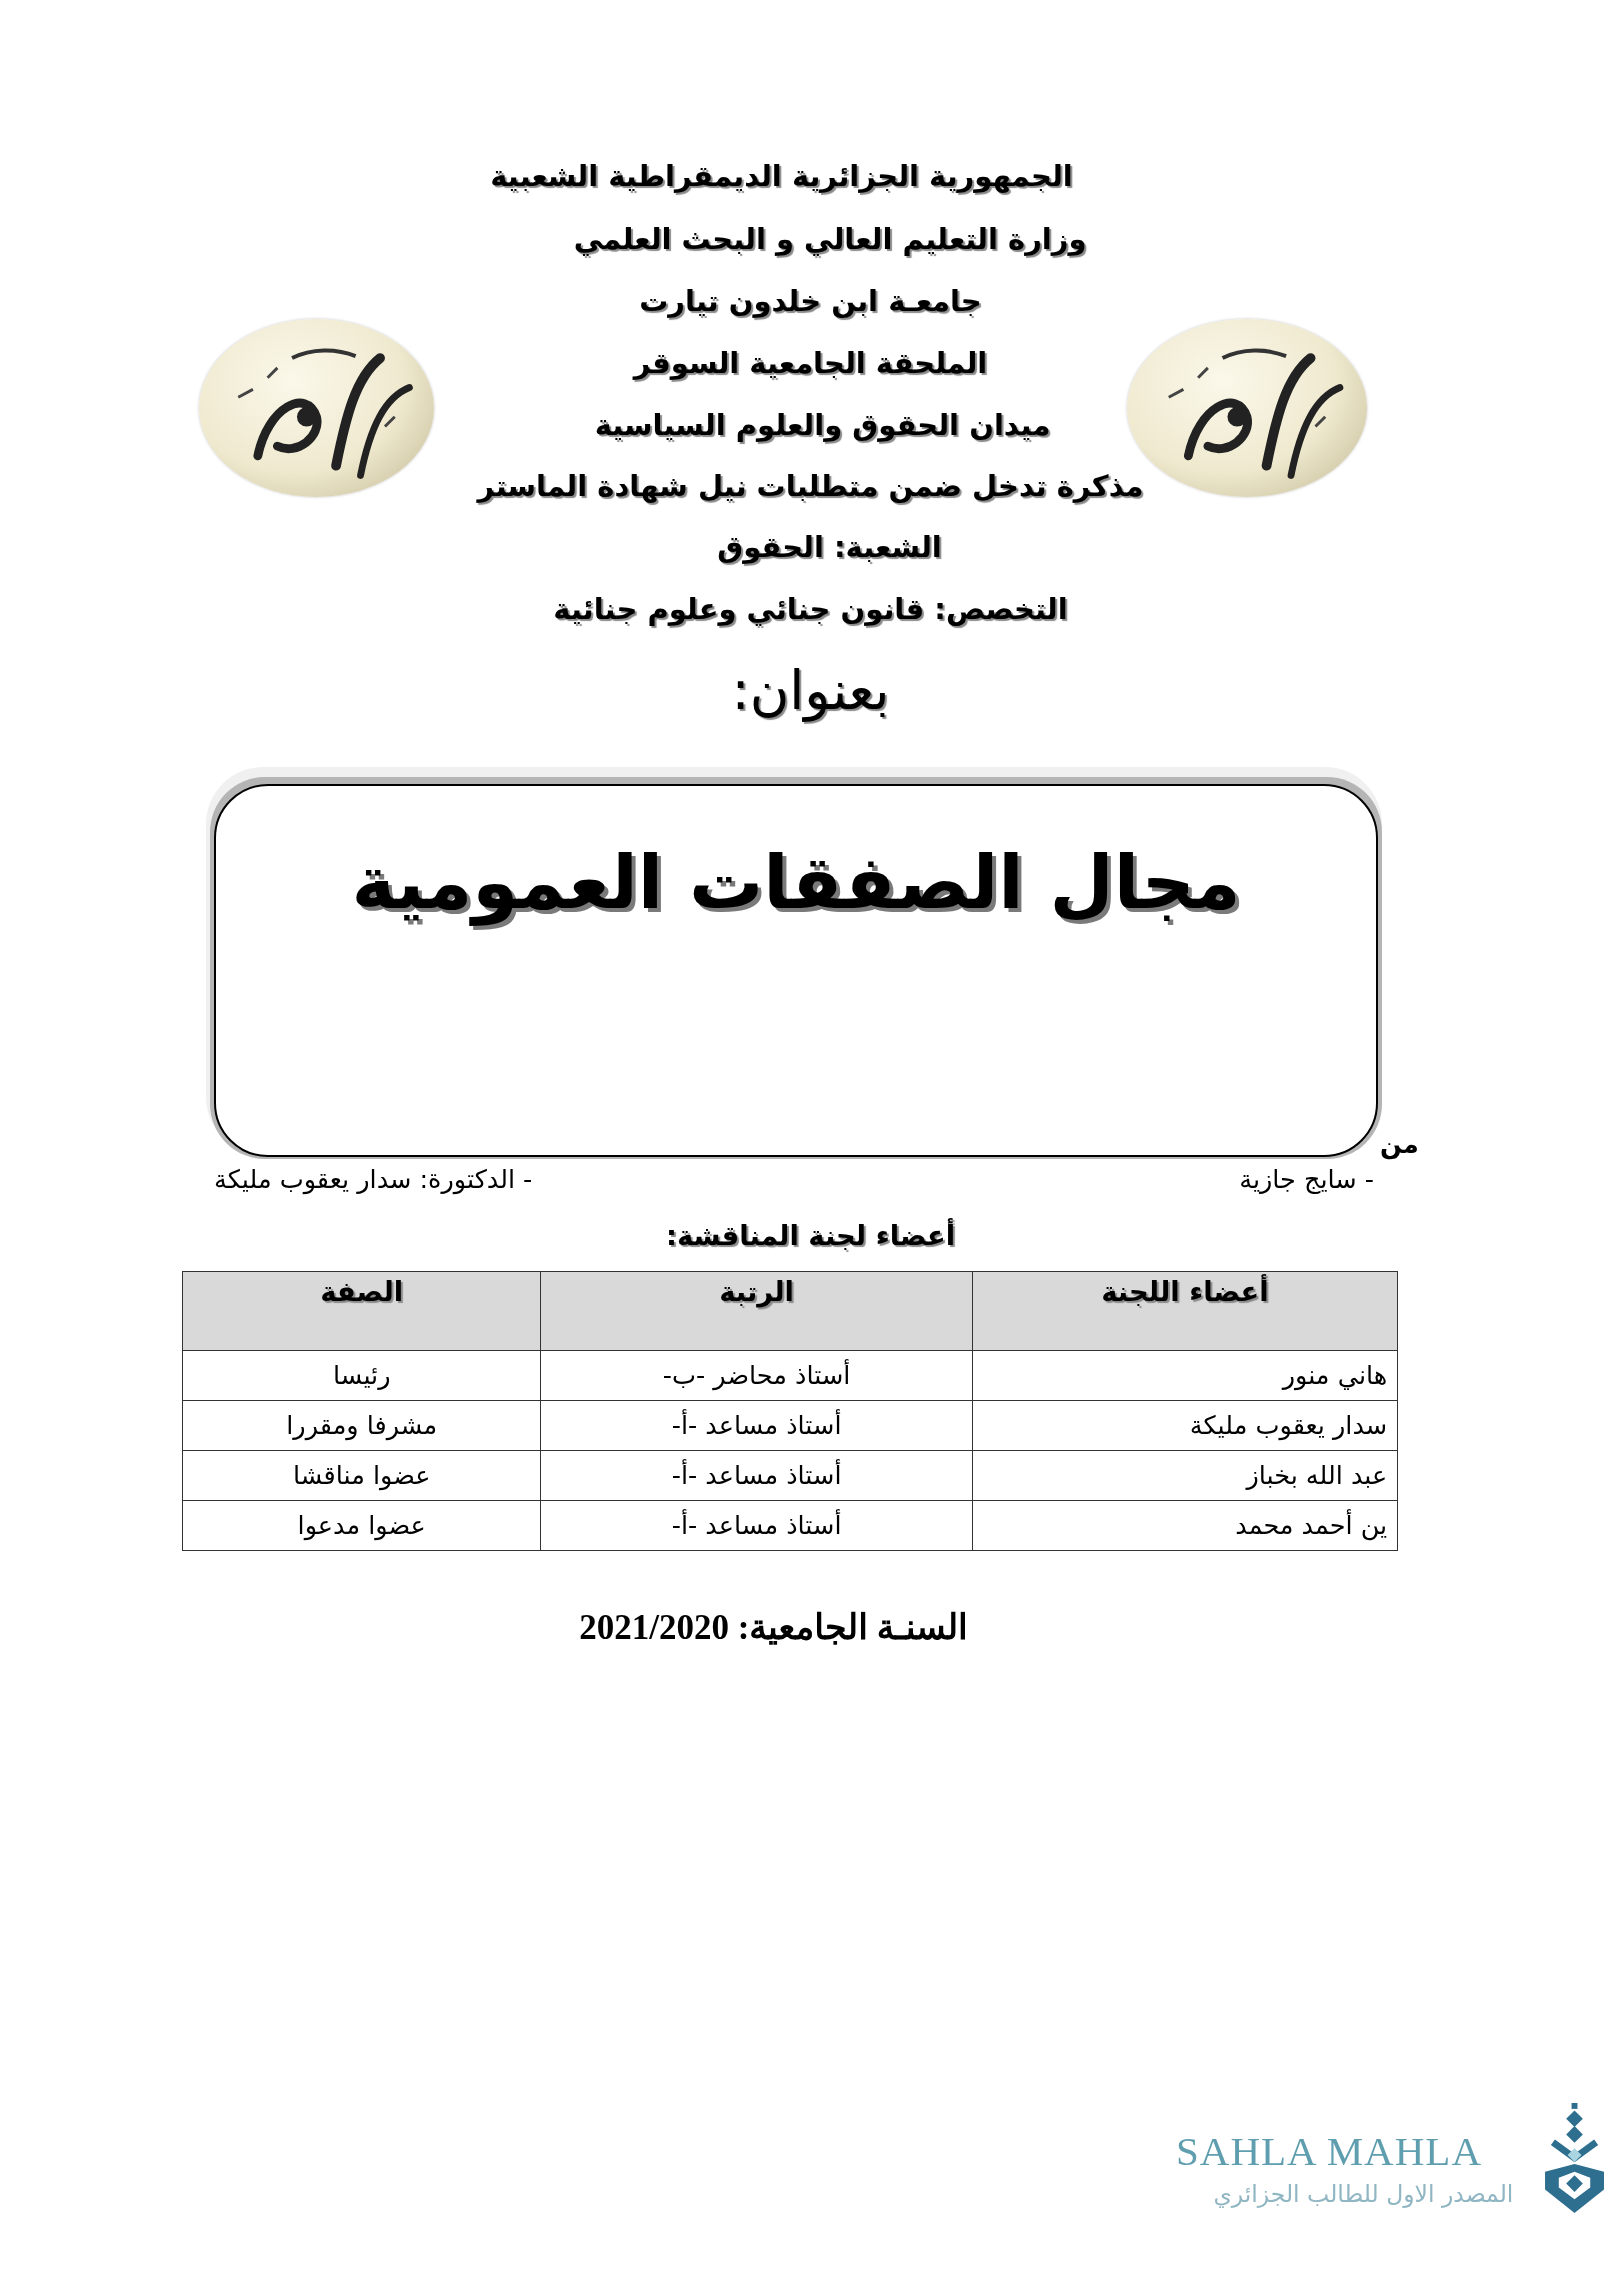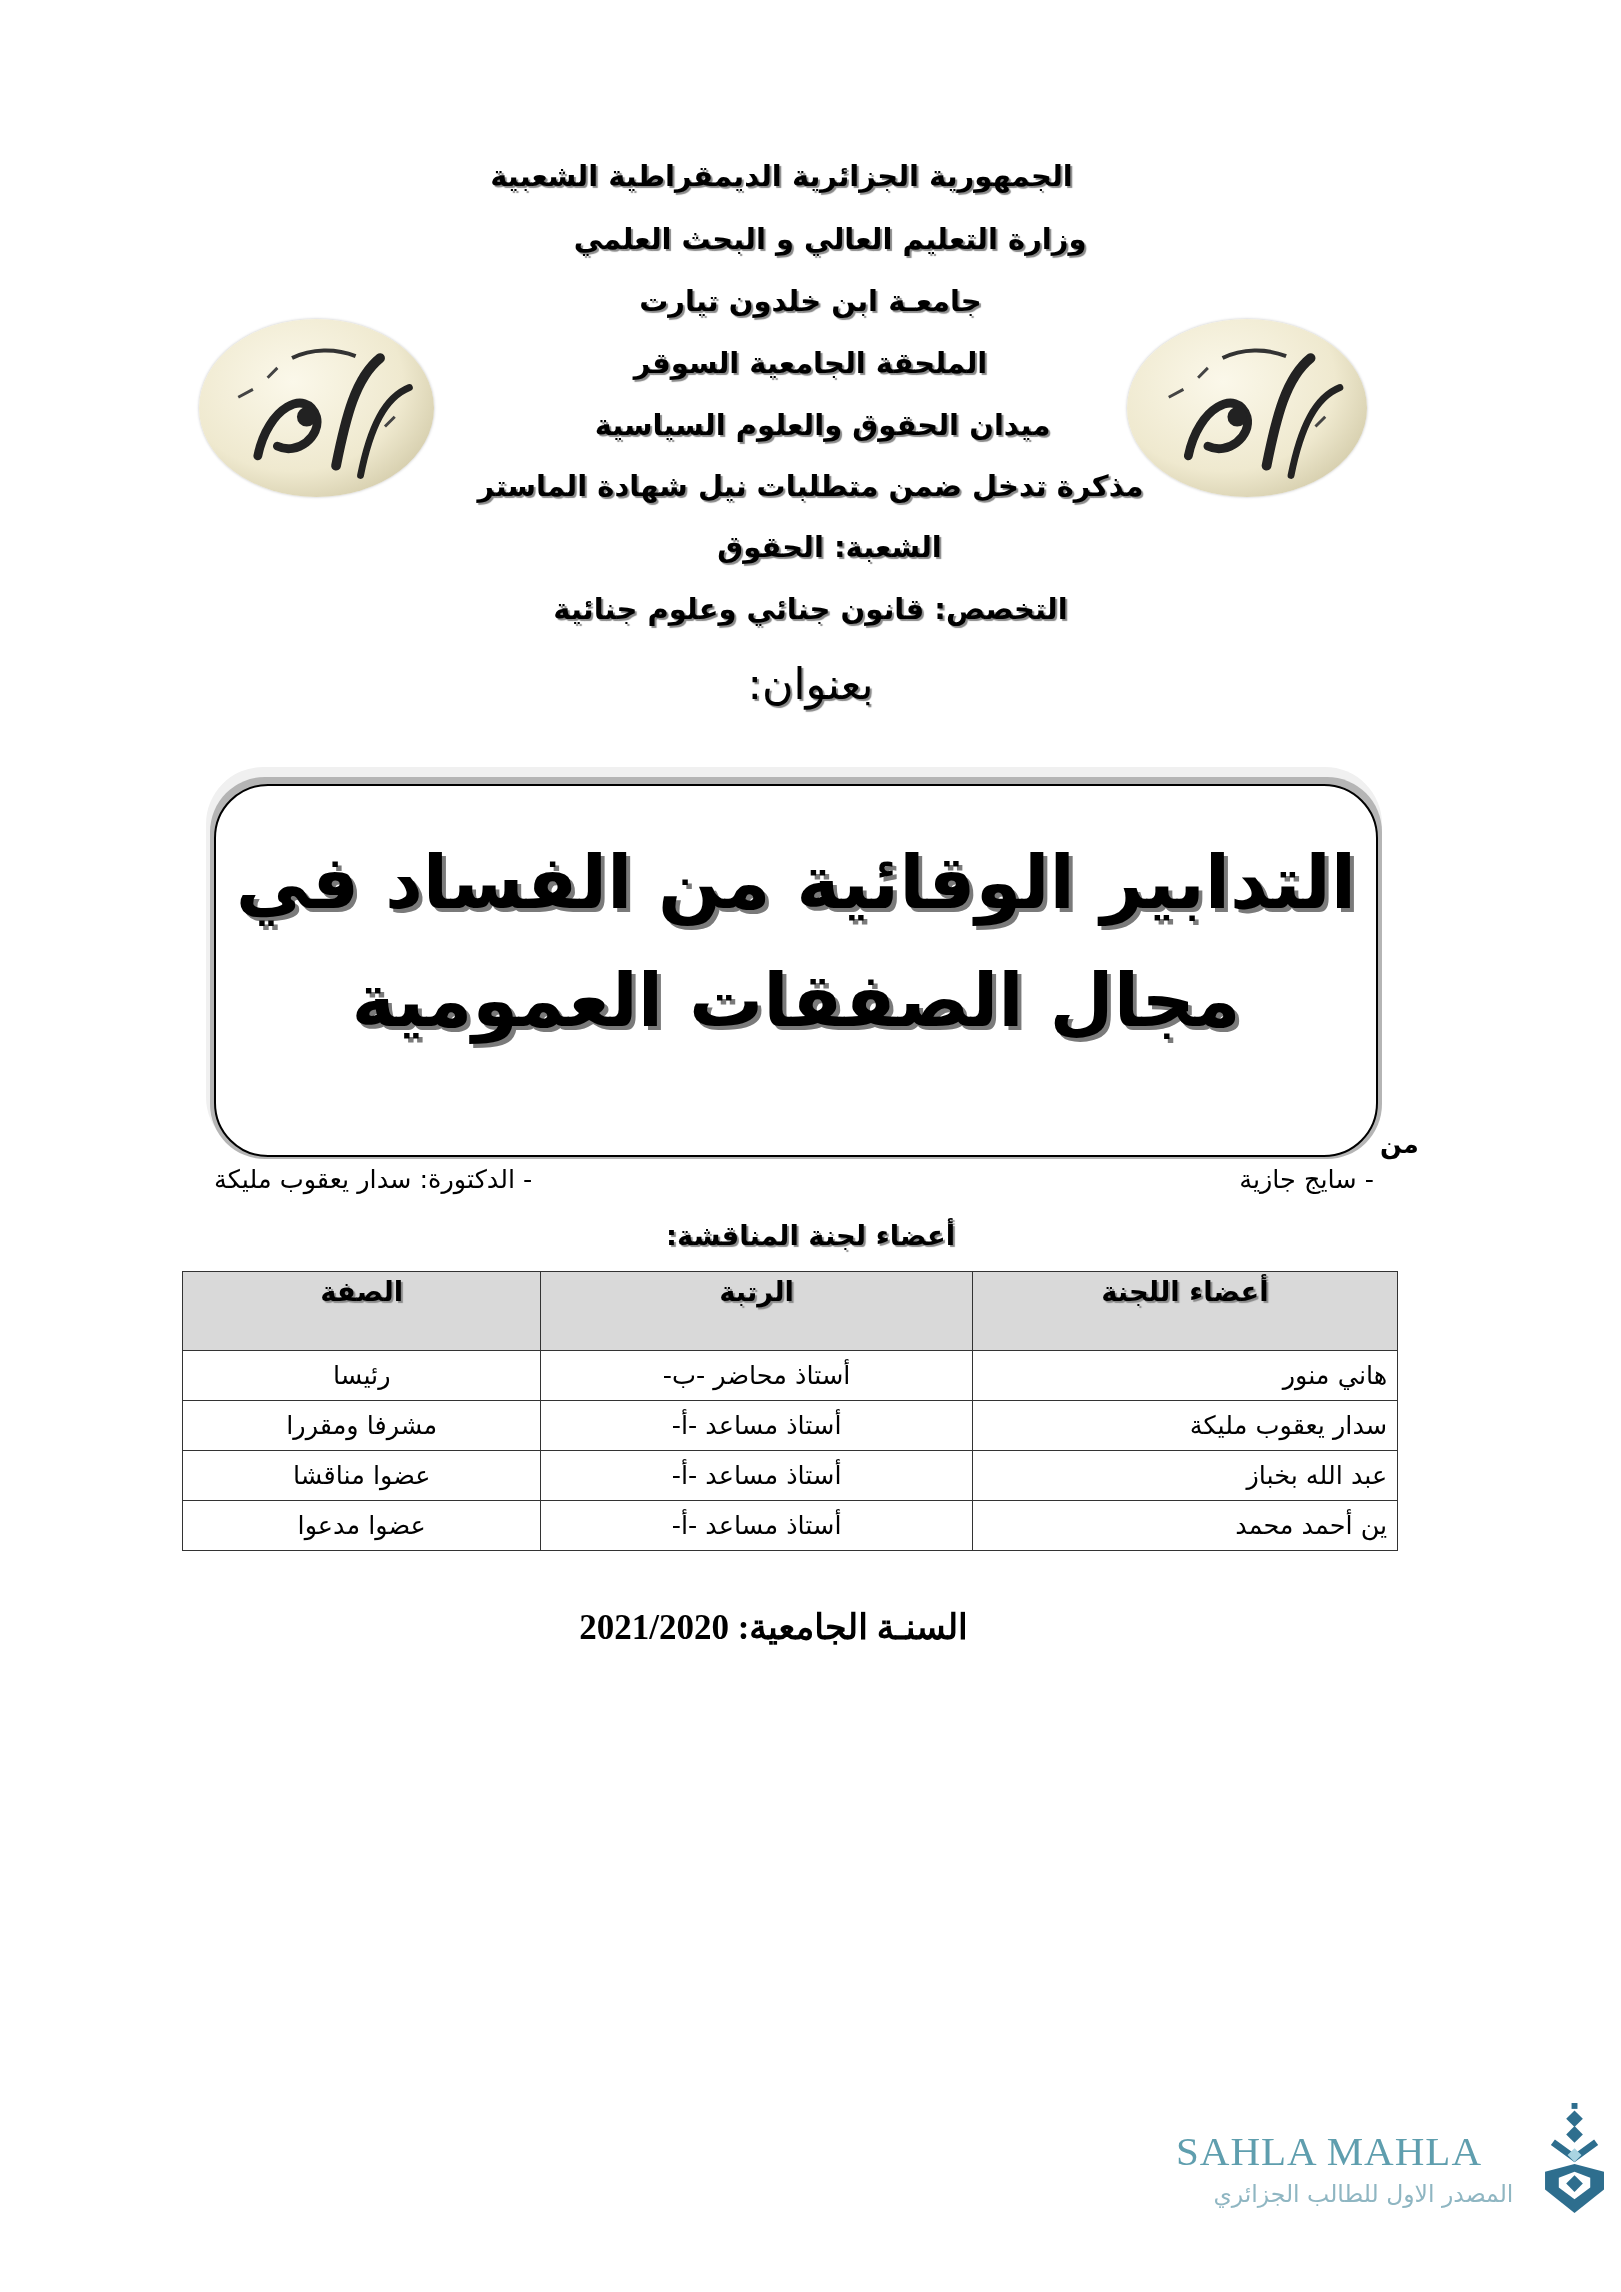--- a/index.html
+++ b/index.html
@@ -108,27 +108,26 @@
 </div>
 
 <div class="hline" style="top:159px; left:-29px;">الجمهورية الجزائرية الديمقراطية الشعبية</div>
 <div class="hline" style="top:222px; left:19.6px;">وزارة التعليم العالي و البحث العلمي</div>
 <div class="hline" style="top:284px;">جامعـة ابن خلدون تيارت</div>
 <div class="hline" style="top:346px;">الملحقة الجامعية السوقر</div>
 <div class="hline" style="top:408px;margin-left:12px;">ميدان الحقوق والعلوم السياسية</div>
 <div class="hline" style="top:469px;">مذكرة تدخل ضمن متطلبات نيل شهادة الماستر</div>
 <div class="hline" style="top:530px;padding-left:19px;">الشعبة: الحقوق</div>
 <div class="hline" style="top:592px;">التخصص: قانون جنائي وعلوم جنائية</div>
-<div class="hline" style="top:659px; font-size:43px; font-weight:normal; text-shadow:2px 2px 1px #8a8a8a;">بعنوان:</div>
+<div class="hline" style="top:659px; font-size:54px; font-weight:normal; text-shadow:2px 2px 1px #8a8a8a;">بعنوان:</div>
 
 <div class="title-shadow"></div>
 <div class="title-shadow2"></div>
 <div class="title-box"></div>
 <div class="title-text">
-  <div>التدابير الوقائية من الفساد في</div>
   <div>مجال الصفقات العمومية</div>
 </div>
 
 <div class="min-label">من</div>
 
 <div class="names-line" style="right:247px;margin-left:39px;">-   سايج جازية</div>
 <div class="names-line" style="left:214px;">- الدكتورة: سدار يعقوب مليكة</div>
 
 <div class="committee-title">أعضاء لجنة المناقشة:</div>
 

